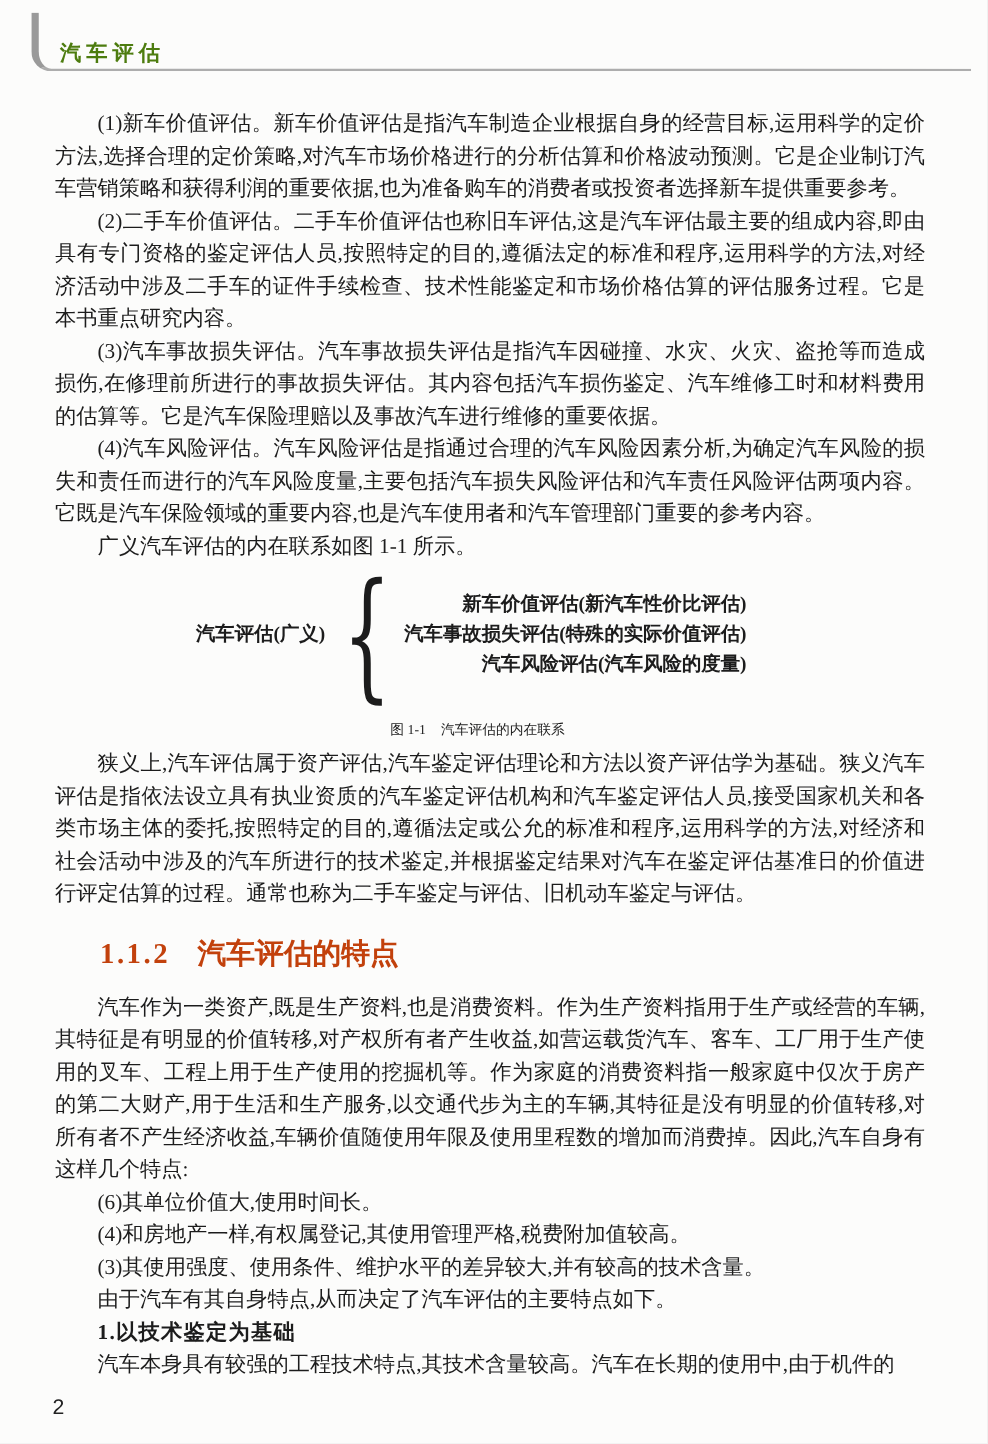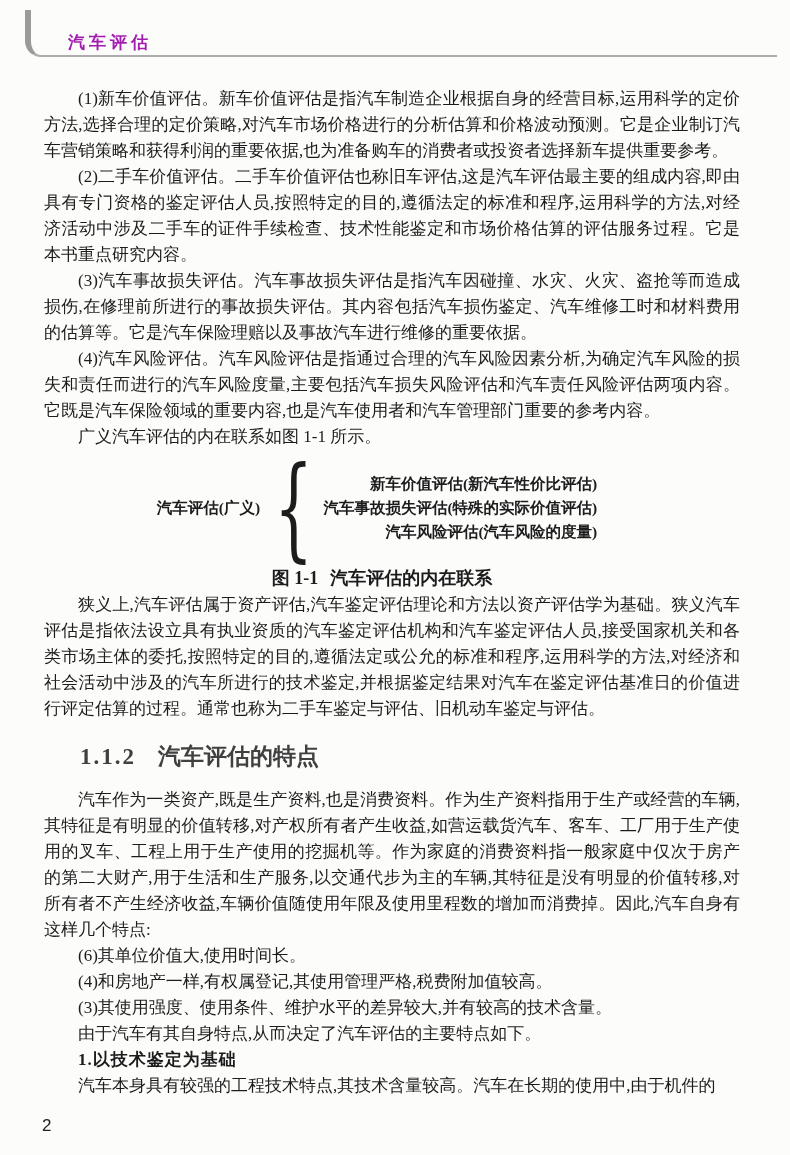--- a/index.html
+++ b/index.html
@@ -26,27 +26,27 @@
     left: 25px;
     top: 10px;
     width: 752px;
     height: 47px;
     border-left: 6px solid #9a9a9a;
     border-bottom: 2px solid #adadad;
     border-bottom-left-radius: 16px;
   }
   .header-title {
     position: absolute;
-    left: 68px;
+    left: 48px;
     top: 30px;
     font-family: "Liberation Sans", "DejaVu Sans", sans-serif;
     font-weight: bold;
     font-size: 17px;
     letter-spacing: 4px;
-    color: #a21caf;
+    color: #4d7c0f;
   }
   
   .content {
     padding: 28px 50px 0 44px;
   }
   .para {
     text-align: justify;
     text-indent: 2em;
   }
   .single-line { text-indent: 2em; }
@@ -76,35 +76,35 @@
   .figure-items { display: flex; flex-direction: column; }
   .figure-items .f-item {
     font-weight: bold;
     font-size: 15.5px;
     line-height: 24px;
     white-space: nowrap;
     text-align: right;
   }
   .figure-caption {
     text-align: center;
-    font-weight: bold;
-    font-size: 18px;
+    font-weight: normal;
+    font-size: 11px;
     line-height: 24px;
-    margin-top: 2px;
+    margin-top: 8px;
     margin-left: -20px;
   }
   .figure-caption .cap-prefix { margin-right: 12px; }
   
   .section-heading {
     margin: 18px 0 14px 36px;
     font-size: 23px;
     line-height: 32px;
     font-weight: bold;
     font-family: "Liberation Sans", "DejaVu Sans", sans-serif;
-    color: #404040;
+    color: #c2410c;
   }
   .section-heading .sec-num {
     font-family: "Liberation Serif", "DejaVu Serif", serif;
     letter-spacing: 2px;
     margin-right: 22px;
   }
   
   .sub-heading {
     text-indent: 2em;
     font-weight: bold;

